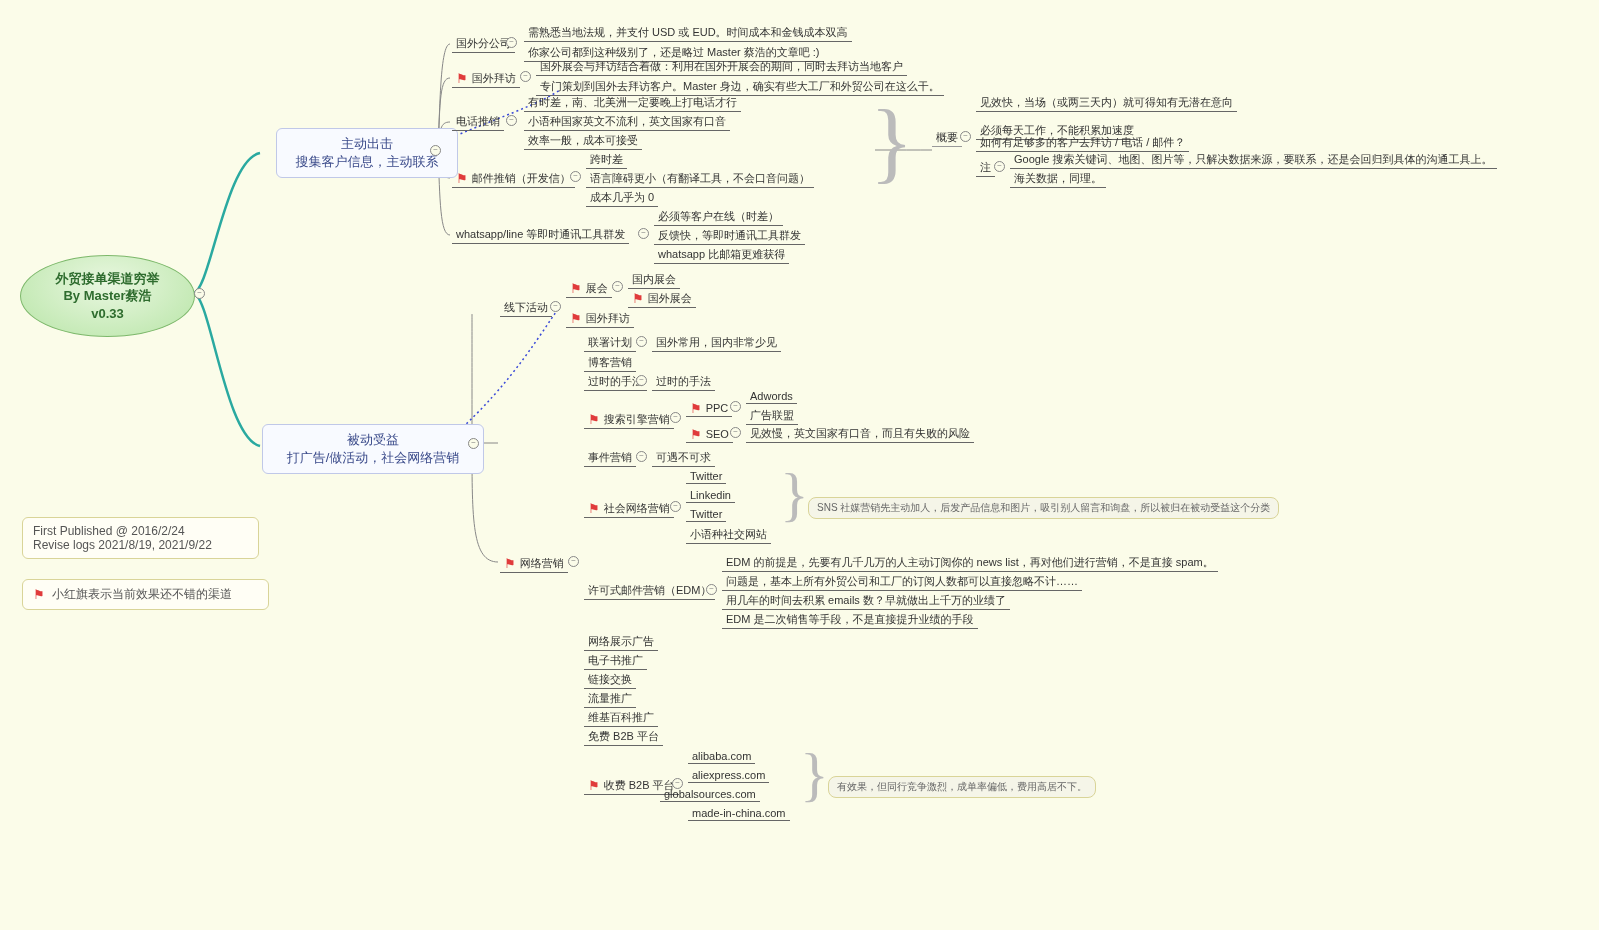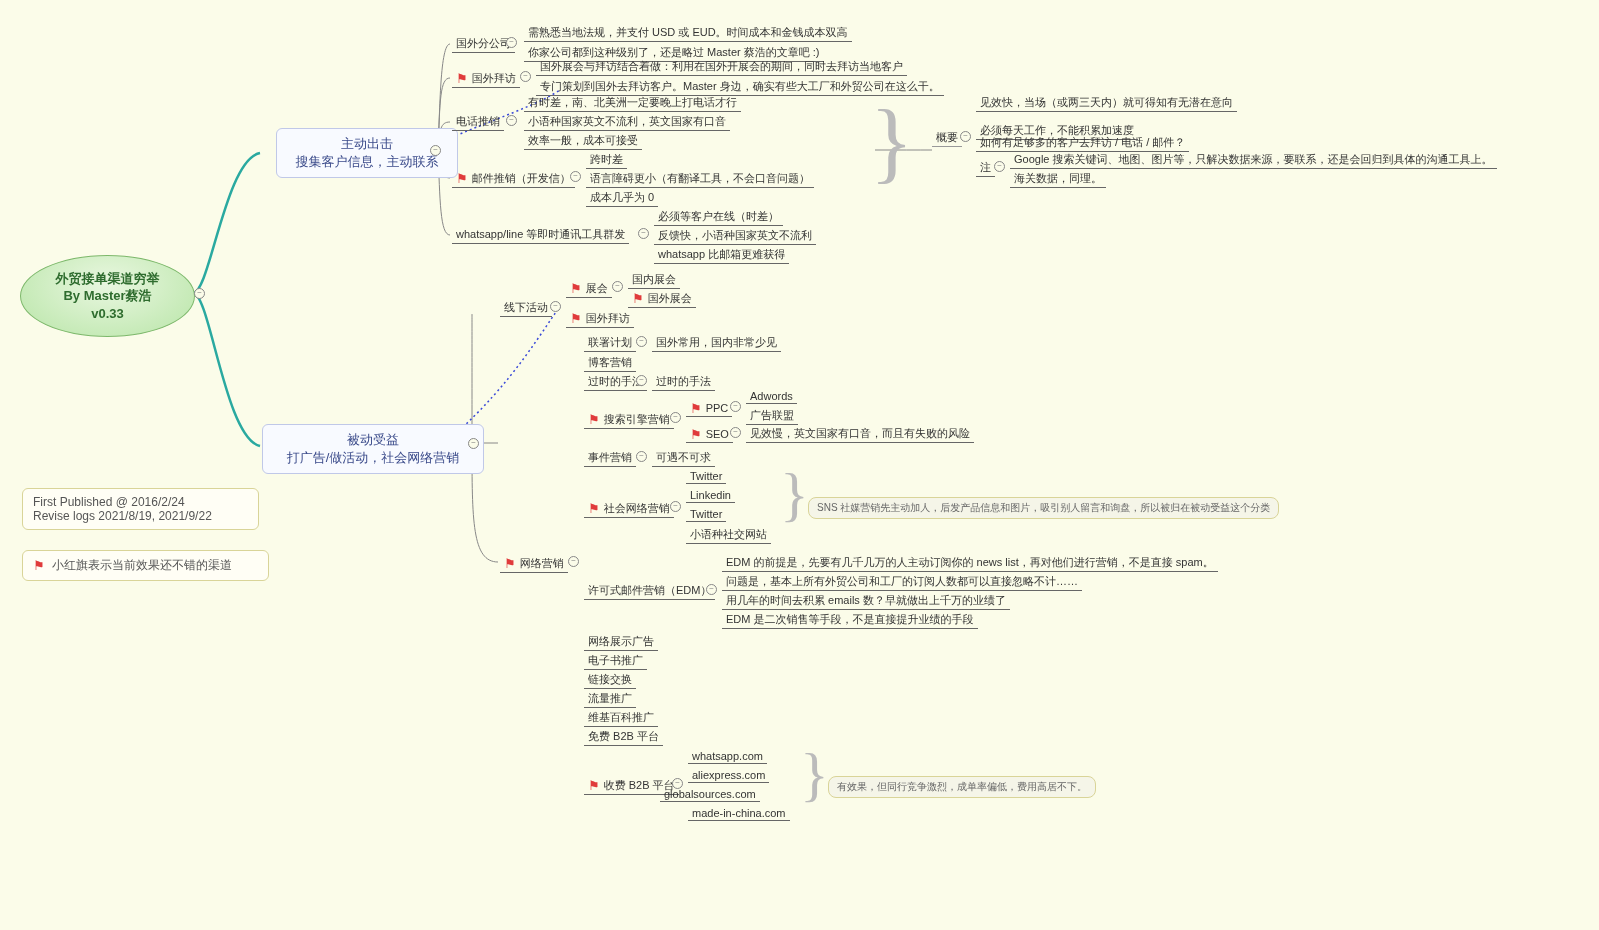--- a/index.html
+++ b/index.html
@@ -34,20 +34,21 @@
   }
   .legend {
     position: absolute;
     left: 22px;
     background: #fffef5;
     border: 1px solid #d9d498;
     border-radius: 6px;
     padding: 6px 10px;
     font-size: 12px;
     color: #555;
+    margin-top: 29px;
   }
   .flag {
     color: #e03b3b;
     font-size: 13px;
     margin-right: 4px;
     display:inline-block;
     transform: translateY(1px);
   }
   .branch {
     position: absolute;
@@ -162,21 +163,21 @@
   <span class="flag">⚑</span><span>邮件推销（开发信）</span>
 </div>
 <div class="dot" style="left:570px;top:171px">−</div>
 <div class="node" style="left:586px;top:152px">跨时差</div>
 <div class="node" style="left:586px;top:171px">语言障碍更小（有翻译工具，不会口音问题）</div>
 <div class="node" style="left:586px;top:190px">成本几乎为 0</div>
 
 <div class="node" style="left:452px;top:227px">whatsapp/line 等即时通讯工具群发</div>
 <div class="dot" style="left:638px;top:228px">−</div>
 <div class="node" style="left:654px;top:209px">必须等客户在线（时差）</div>
-<div class="node" style="left:654px;top:228px">反馈快，小语种国家英文不流利</div>
+<div class="node" style="left:654px;top:228px">反馈快，等即时通讯工具群发</div>
 <div class="node" style="left:654px;top:247px">whatsapp 比邮箱更难获得</div>
 
 <div style="position:absolute;left:870px;top:90px;font-size:90px;color:#bbb;font-family:serif">}</div>
 <div class="node" style="left:932px;top:130px;border-color:#999">概要</div>
 <div class="dot" style="left:960px;top:131px">−</div>
 <div class="node" style="left:976px;top:95px">见效快，当场（或两三天内）就可得知有无潜在意向</div>
 <div class="node" style="left:976px;top:123px">必须每天工作，不能积累加速度</div>
 <div class="node" style="left:976px;top:135px">如何有足够多的客户去拜访 / 电话 / 邮件？</div>
 <div class="node" style="left:976px;top:160px">注</div>
 <div class="dot" style="left:994px;top:161px">−</div>
@@ -260,18 +261,18 @@
 <div class="node" style="left:584px;top:653px">电子书推广</div>
 <div class="node" style="left:584px;top:672px">链接交换</div>
 <div class="node" style="left:584px;top:691px">流量推广</div>
 <div class="node" style="left:584px;top:710px">维基百科推广</div>
 <div class="node" style="left:584px;top:729px">免费 B2B 平台</div>
 
 <div class="node" style="left:584px;top:777px">
   <span class="flag">⚑</span><span>收费 B2B 平台</span>
 </div>
 <div class="dot" style="left:672px;top:778px">−</div>
-<div class="node" style="left:688px;top:750px">whatsapp.com</div>
+<div class="node" style="left:688px;top:750px">alibaba.com</div>
 <div class="node" style="left:688px;top:769px">aliexpress.com</div>
 <div class="node" style="left:660px;top:788px">globalsources.com</div>
 <div class="node" style="left:688px;top:807px">made-in-china.com</div>
 <div style="position:absolute;left:800px;top:740px;font-size:60px;color:#bbb;font-family:serif">}</div>
 <div class="noteBox" style="left:828px;top:776px">有效果，但同行竞争激烈，成单率偏低，费用高居不下。</div>
 
 </body></html>

